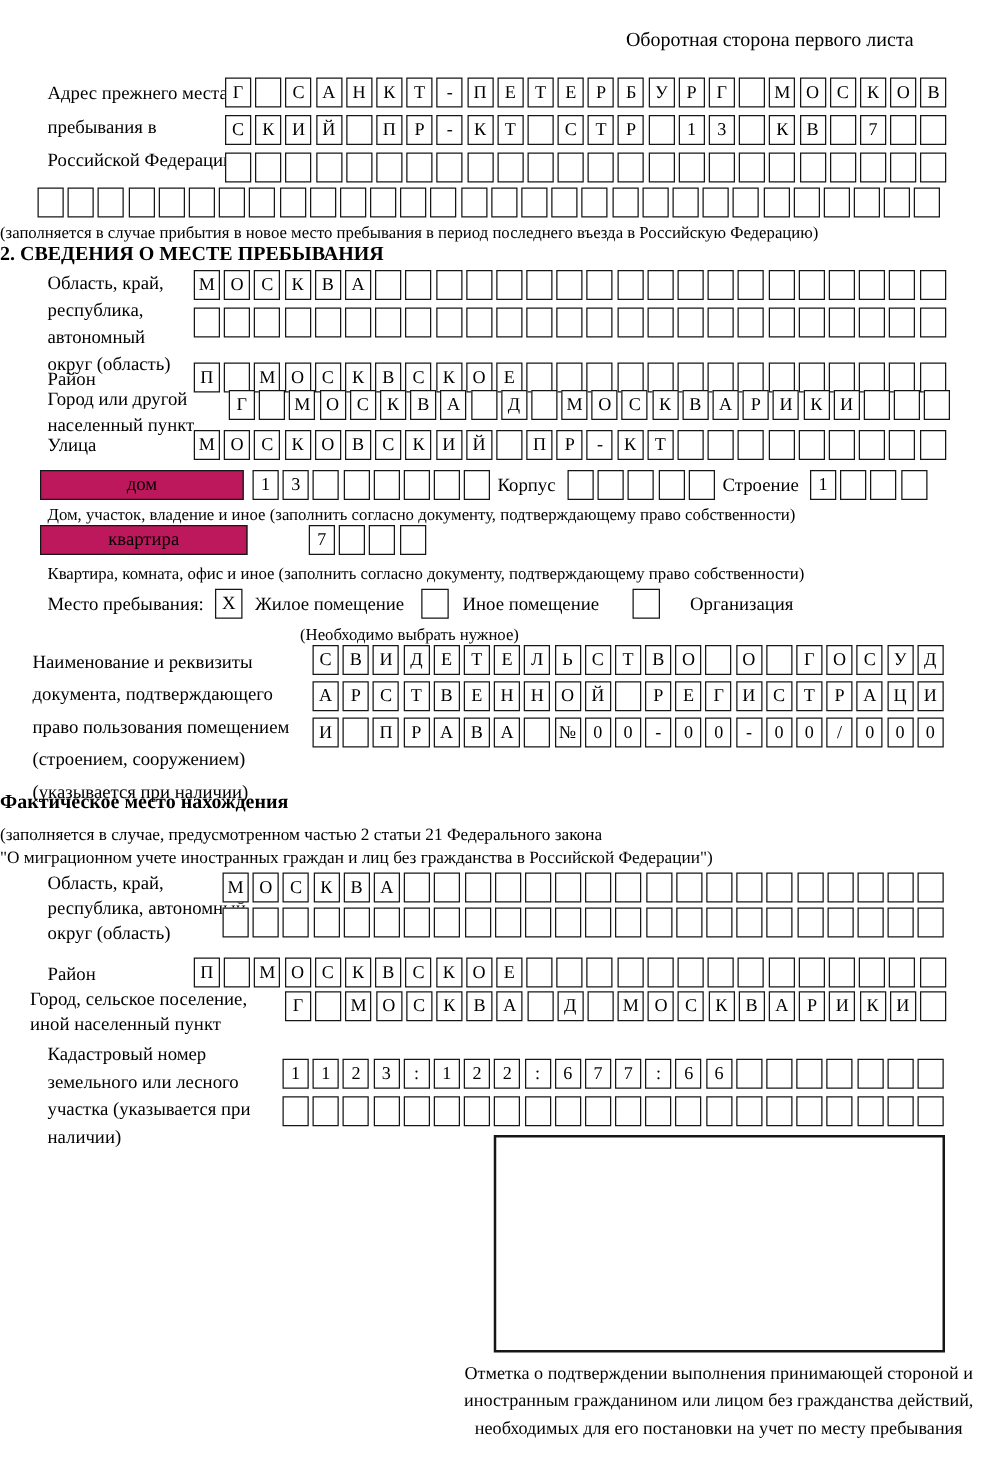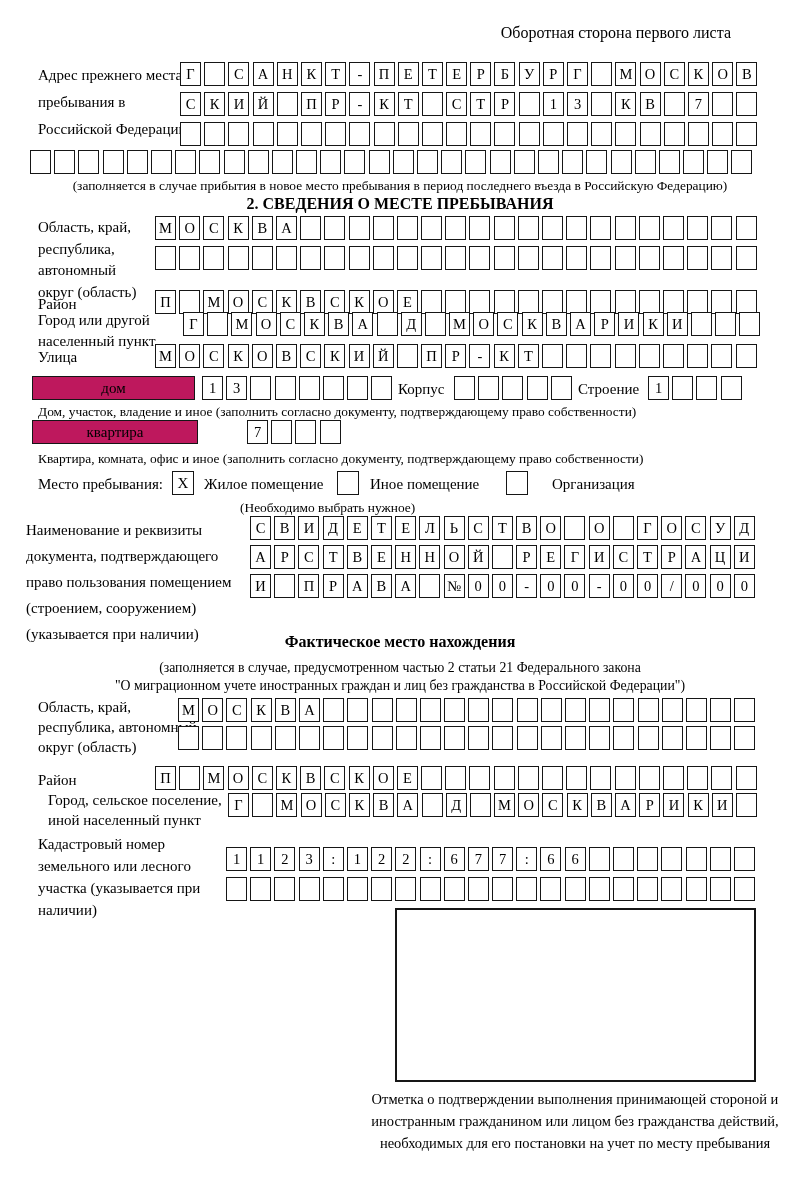--- a/index.html
+++ b/index.html
@@ -5,21 +5,21 @@
   html,body { margin:0; padding:0; }
   body {
     width:800px; height:1180px; position:relative; background:#ffffff;
     font-family:"Liberation Serif","DejaVu Serif",serif; color:#000;
     overflow:hidden;
   }
   .abs { position:absolute; }
   .label { font-size:15px; line-height:21.5px; }
   .note { font-size:13.4px; line-height:17px; }
   .title { font-weight:bold; font-size:16px; }
-  .center { width:800px; left:0; text-align:center; }
+  .center { width:800px; left:0; }
   .cellrow { position:absolute; display:flex; gap:3.2px; }
   .cell {
     flex:0 0 auto; width:21px; height:24px; box-sizing:border-box;
     border:1.6px solid #161616; display:flex; align-items:center; justify-content:center;
     font-size:14.5px; background:#fff;
   }
   .widebox {
     position:absolute; box-sizing:border-box; border:1.6px solid #161616;
     display:flex; align-items:center; justify-content:center; font-size:15px; background:#be185d;
   }
@@ -489,21 +489,21 @@
     <div class="cell"></div>
     <div class="cell"></div>
     <div class="cell"></div>
     <div class="cell"></div>
     <div class="cell"></div>
     <div class="cell"></div>
     <div class="cell"></div>
     <div class="cell"></div>
   </div>
 
-<div class="abs label" style="left:48px; top:790px; width:200px; line-height:20px;">Город, сельское поселение, иной населенный пункт</div>
+<div class="abs label" style="left:24px; top:790px; width:200px; line-height:20px;">Город, сельское поселение, иной населенный пункт</div>
 <div class="cellrow" style="left:228px; top:793px;">
     <div class="cell">Г</div>
     <div class="cell"></div>
     <div class="cell">М</div>
     <div class="cell">О</div>
     <div class="cell">С</div>
     <div class="cell">К</div>
     <div class="cell">В</div>
     <div class="cell">А</div>
     <div class="cell"></div>

